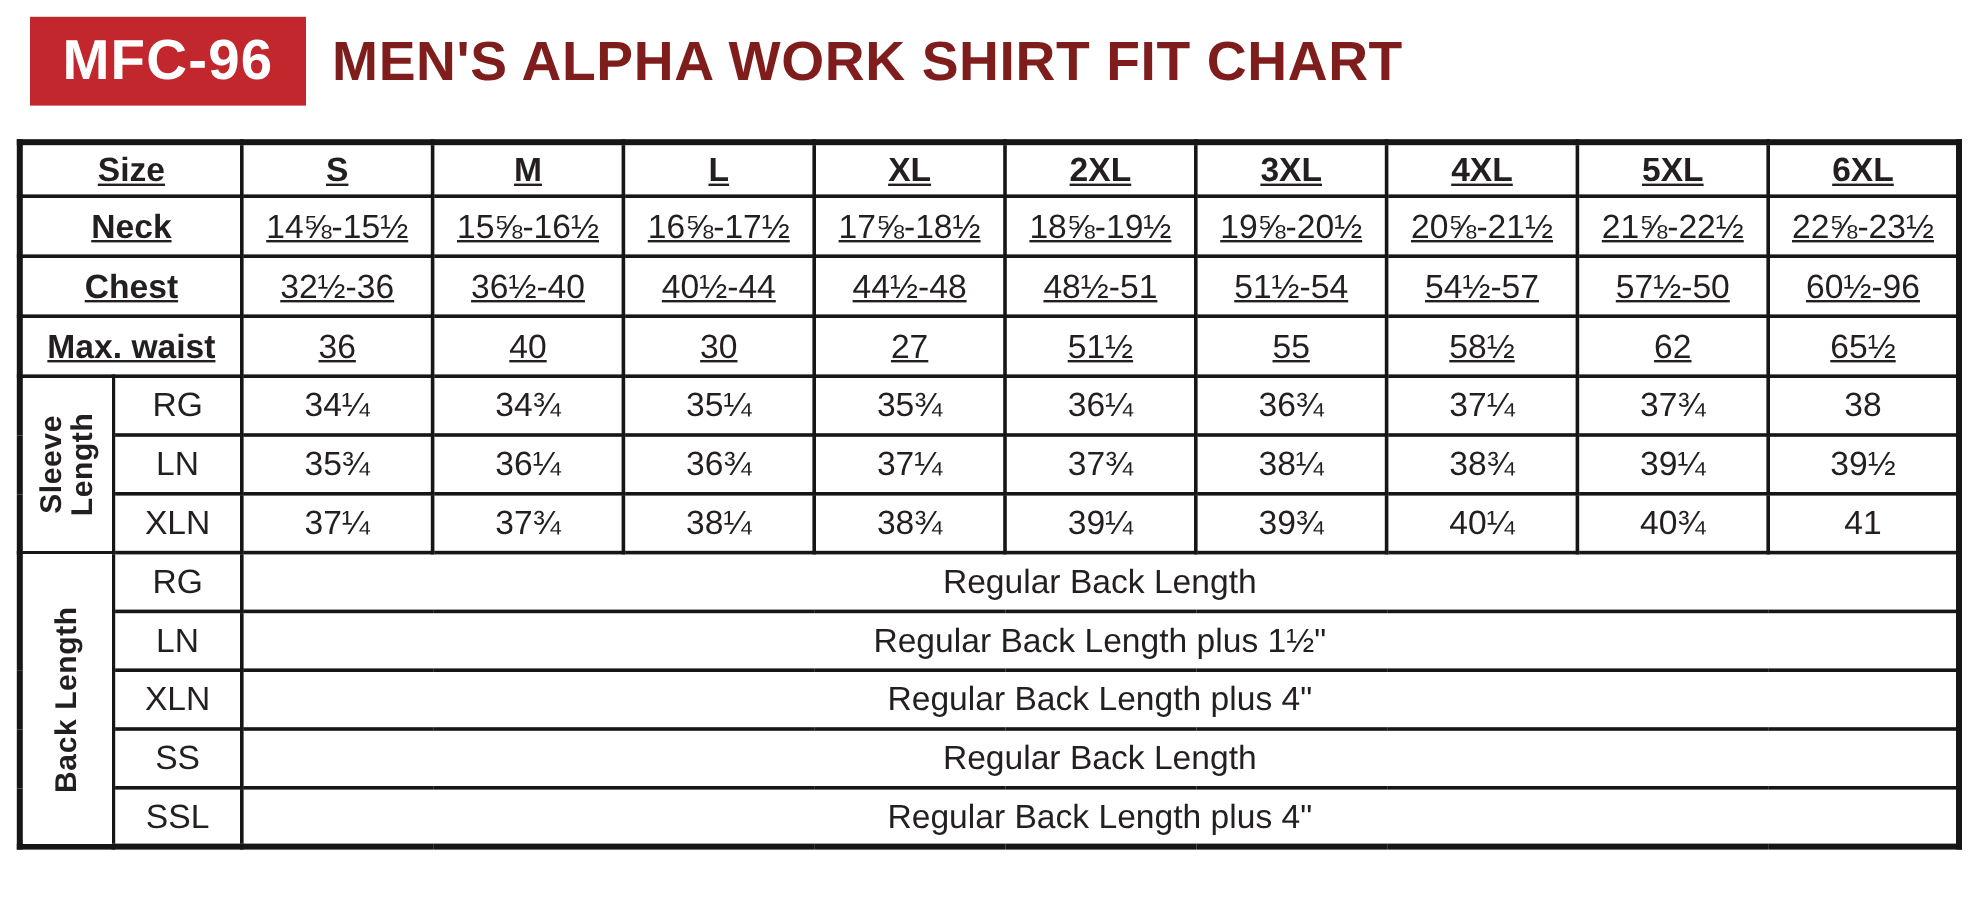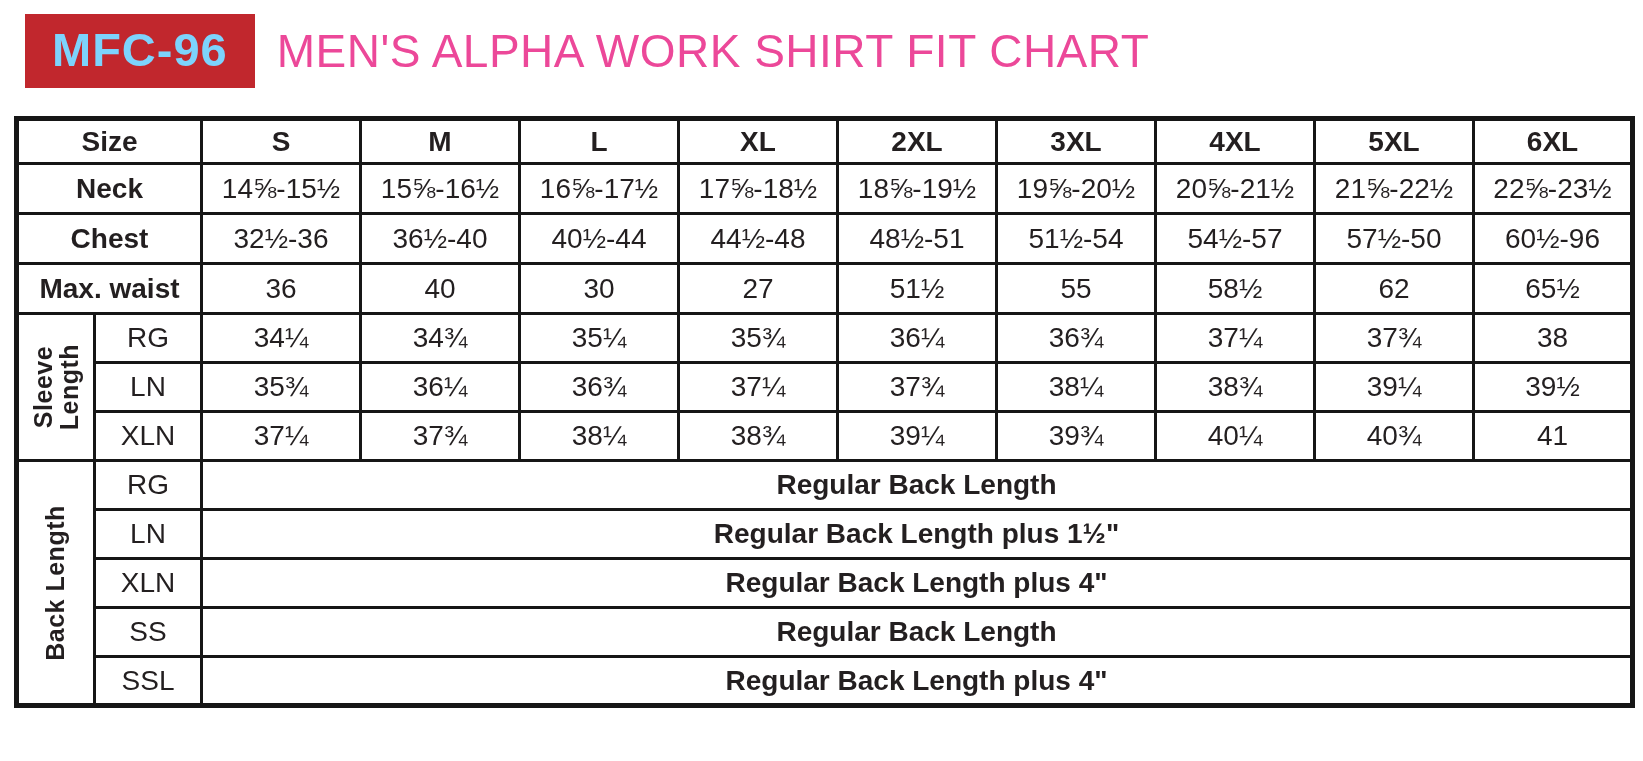--- a/index.html
+++ b/index.html
@@ -11,31 +11,31 @@
     font-stretch: condensed;
     color: #231f20;
     overflow: hidden;
   }
   .page { width: 1643px; height: 761px; padding: 14px 13px 0 14px; }
 
   
   .titlebar { display: flex; align-items: center; height: 74px; margin-left: 11px; }
   .badge {
     background: #c1272d;
-    color: #7dd3fc;
+    color: #ffffff;
     font-weight: 700;
     font-size: 47px;
     letter-spacing: 1px;
     height: 74px;
     display: flex; align-items: center; justify-content: center;
     padding: 0 27px 4px 27px;
   }
   .title {
-    color: #ec4899;
-    font-weight: 400;
+    color: #7f1d1d;
+    font-weight: 700;
     font-size: 46px;
     letter-spacing: 0.5px;
     margin-left: 22px;
     white-space: nowrap;
   }
 
   
   table.fit {
     border-collapse: collapse;
     table-layout: fixed;
@@ -46,22 +46,22 @@
   table.fit td {
     border: 3px solid #161616;
     text-align: center;
     vertical-align: middle;
     font-size: 28px;
     background: #ffffff;
     padding: 0;
     overflow: hidden;
     white-space: nowrap;
   }
-  tr.hdr-row td { height: 45px; }
-  tr.meas-row td { height: 50px; }
+  tr.hdr-row td { height: 45px; text-decoration: underline; }
+  tr.meas-row td { height: 50px; text-decoration: underline; }
   tr.grp-row td { height: 49px; }
 
   td.corner, td.rowlbl {
     background: #e3e3e3;
     font-weight: 700;
     text-align: right;
     padding-right: 10px;
     font-size: 28px;
   }
   td.size-hdr { background: #e3e3e3; font-weight: 700; font-size: 29px; }
@@ -77,21 +77,21 @@
     font-weight: 700;
     font-size: 25px;
     line-height: 1.02;
     text-align: center;
     letter-spacing: 0.5px;
     white-space: normal;
   }
   .vtext.two-line { width: 100px; }
   .vtext.one-line { white-space: nowrap; }
 
-  td.spantext { font-size: 28px; font-weight: 700; }
+  td.spantext { font-size: 28px; font-weight: 400; }
 </style>
 </head>
 <body>
 
 <div class="page">
 
   <div class="titlebar">
     <div class="badge">MFC-96</div>
     <div class="title">MEN'S ALPHA WORK SHIRT FIT CHART</div>
   </div>

